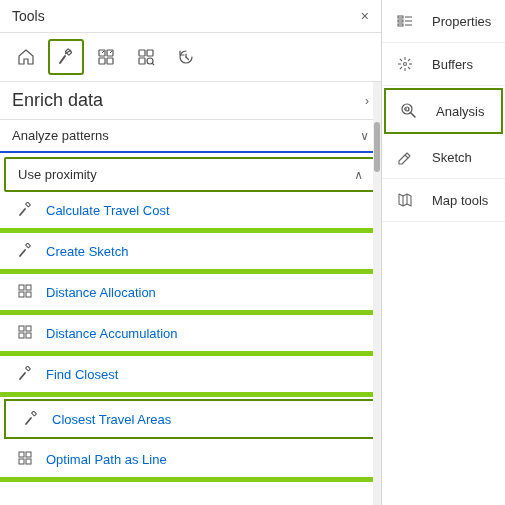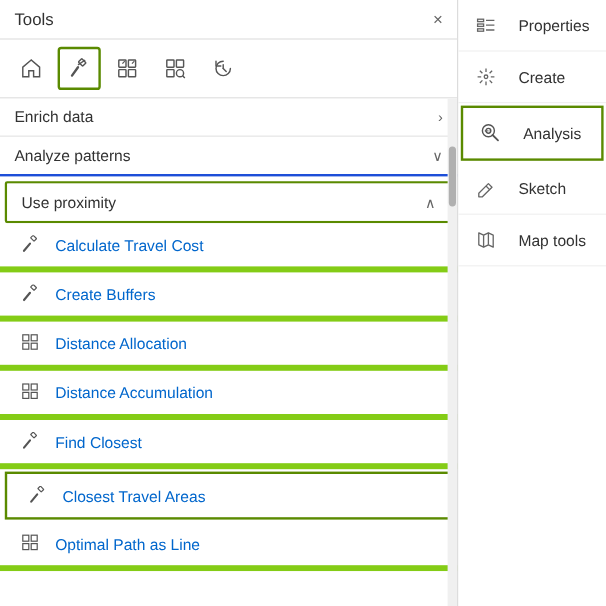--- a/index.html
+++ b/index.html
@@ -177,21 +177,21 @@
     .enrich-row {
       display: flex;
       align-items: center;
       justify-content: space-between;
       padding: 8px 12px;
       border-bottom: 1px solid #e0e0e0;
       cursor: pointer;
     }
 
     .enrich-label {
-      font-size: 13px;
+      font-size: 18px;
       color: #323232;
     }
 
     
     .tools-content-wrapper {
       flex: 1;
       position: relative;
       overflow: hidden;
     }
 
@@ -302,21 +302,21 @@
           <span class="tool-item-label">Calculate Travel Cost</span>
         </div>
 
         <div class="tool-item">
           <div class="tool-item-icon">
             <svg width="16" height="16" viewBox="0 0 16 16" fill="none">
               <rect x="8" y="1" width="4" height="3" rx="0.4" stroke="#555" stroke-width="1" transform="rotate(45 10 2.5)"></rect>
               <line x1="7" y1="7" x2="2" y2="13" stroke="#555" stroke-width="1.8" stroke-linecap="round"></line>
             </svg>
           </div>
-          <span class="tool-item-label">Create Buffers</span>
+          <span class="tool-item-label">Create Sketch</span>
         </div>
 
         <div class="tool-item">
           <div class="tool-item-icon">
             <svg width="16" height="16" viewBox="0 0 16 16" fill="none">
               <rect x="1" y="1" width="5" height="5" stroke="#555" stroke-width="1"></rect>
               <rect x="8" y="1" width="5" height="5" stroke="#555" stroke-width="1"></rect>
               <rect x="1" y="8" width="5" height="5" stroke="#555" stroke-width="1"></rect>
               <rect x="8" y="8" width="5" height="5" stroke="#555" stroke-width="1"></rect>
             </svg>
@@ -400,21 +400,21 @@
         <line x1="9" y1="2" x2="9" y2="5" stroke="#666" stroke-width="1.1"></line>
         <line x1="9" y1="13" x2="9" y2="16" stroke="#666" stroke-width="1.1"></line>
         <line x1="2" y1="9" x2="5" y2="9" stroke="#666" stroke-width="1.1"></line>
         <line x1="13" y1="9" x2="16" y2="9" stroke="#666" stroke-width="1.1"></line>
         <line x1="3.9" y1="3.9" x2="6" y2="6" stroke="#666" stroke-width="1.1"></line>
         <line x1="12" y1="12" x2="14.1" y2="14.1" stroke="#666" stroke-width="1.1"></line>
         <line x1="14.1" y1="3.9" x2="12" y2="6" stroke="#666" stroke-width="1.1"></line>
         <line x1="6" y1="12" x2="3.9" y2="14.1" stroke="#666" stroke-width="1.1"></line>
       </svg>
     </div>
-    <span class="right-item-label">Create</span>
+    <span class="right-item-label">Buffers</span>
   </div>
 
   <div class="right-item active">
     <div class="right-item-icon">
       <svg width="18" height="18" viewBox="0 0 18 18" fill="none">
         <circle cx="7" cy="7" r="5" stroke="#555" stroke-width="1.2"></circle>
         <circle cx="7" cy="7" r="2" stroke="#555" stroke-width="1.2"></circle>
         <line x1="10.5" y1="10.5" x2="15" y2="15" stroke="#555" stroke-width="1.5" stroke-linecap="round"></line>
         <line x1="4" y1="7" x2="10" y2="7" stroke="#555" stroke-width="1" stroke-dasharray="1 1"></line>
       </svg>

